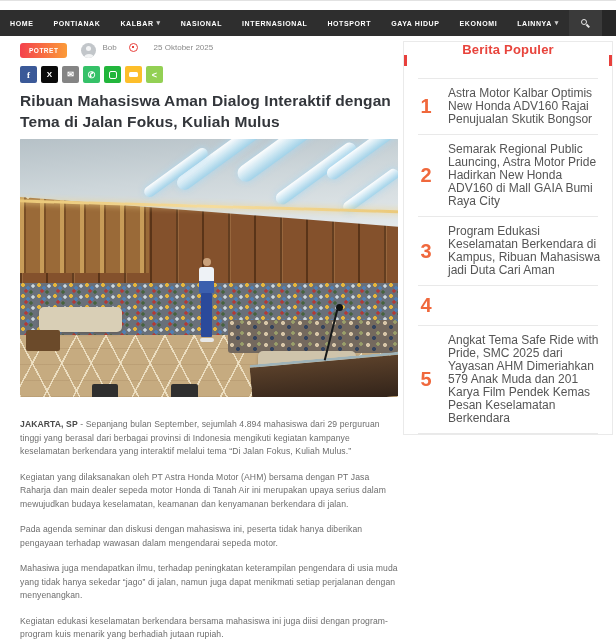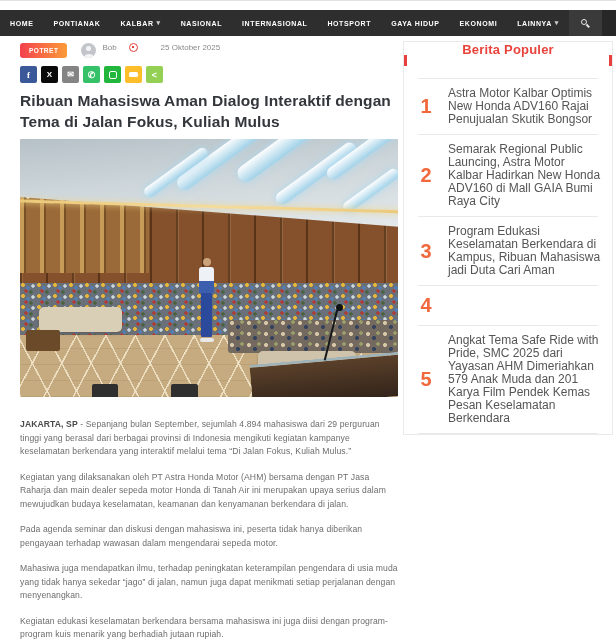--- a/index.html
+++ b/index.html
@@ -43,21 +43,21 @@
     background:#c2c6ca; margin-left:14px; overflow:hidden;
   }
   .avatar .head { position:absolute; top:3px; left:5px; width:5px; height:5px; border-radius:50%; background:#f3f4f5; }
   .avatar .shoulders { position:absolute; bottom:-3px; left:2.5px; width:10px; height:7px; border-radius:50%; background:#f3f4f5; }
   .author-name { margin-left:6px; font-size:8px; color:#8a8a8a; }
   .clock {
     position:relative; width:9px; height:9px; border:1.6px solid #e8403c;
     border-radius:50%; margin-left:12px;
   }
   .clock .dot { position:absolute; top:1.6px; left:2.6px; width:1.6px; height:2.6px; background:#e8403c; }
-  .meta-date { margin-left:23px; font-size:8px; color:#8a8a8a; }
+  .meta-date { margin-left:16px; font-size:8px; color:#8a8a8a; }
 
   .share-row { display:flex; gap:4px; margin-top:6px; }
   .share-btn {
     width:17px; height:17px; border-radius:2px; display:flex;
     align-items:center; justify-content:center; cursor:pointer;
     color:#fff; font-size:9px; font-weight:bold;
   }
   .sb-facebook { background:#3b5998; font-family:"Liberation Serif", serif; }
   .sb-x { background:#0a0a0a; font-size:8px; }
   .sb-email { background:#848484; font-size:8px; }
@@ -313,21 +313,21 @@
       <div class="divider"></div>
 
       <div class="pop-item">
         <span class="pop-rank">1</span>
         <span class="pop-title">Astra Motor Kalbar Optimis New Honda ADV160 Rajai Penujualan Skutik Bongsor</span>
       </div>
       <div class="divider"></div>
 
       <div class="pop-item">
         <span class="pop-rank">2</span>
-        <span class="pop-title">Semarak Regional Public Launcing, Astra Motor Kalbar Hadirkan New Honda ADV160 di Mall GAIA Bumi Raya City</span>
+        <span class="pop-title">Semarak Regional Public Launcing, Astra Motor Pride Hadirkan New Honda ADV160 di Mall GAIA Bumi Raya City</span>
       </div>
       <div class="divider"></div>
 
       <div class="pop-item">
         <span class="pop-rank">3</span>
         <span class="pop-title">Program Edukasi Keselamatan Berkendara di Kampus, Ribuan Mahasiswa jadi Duta Cari Aman</span>
       </div>
       <div class="divider"></div>
 
       <div class="pop-item">

